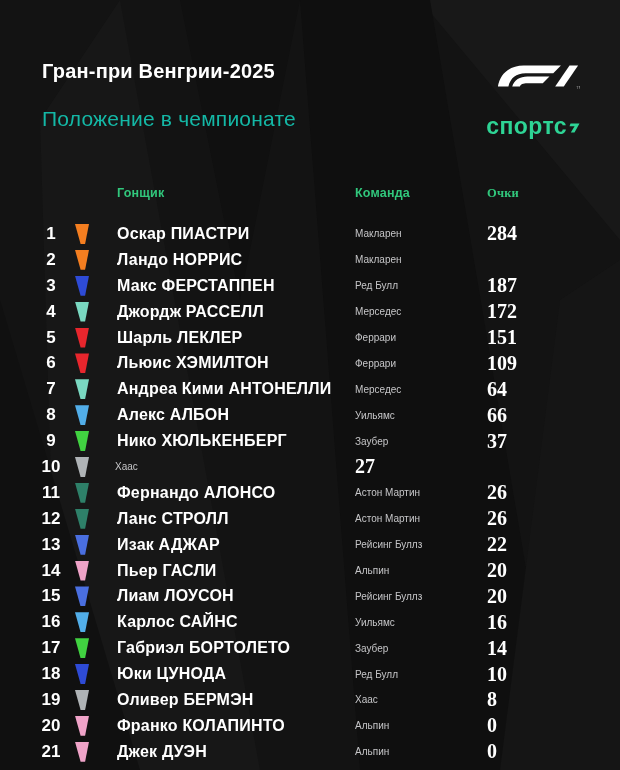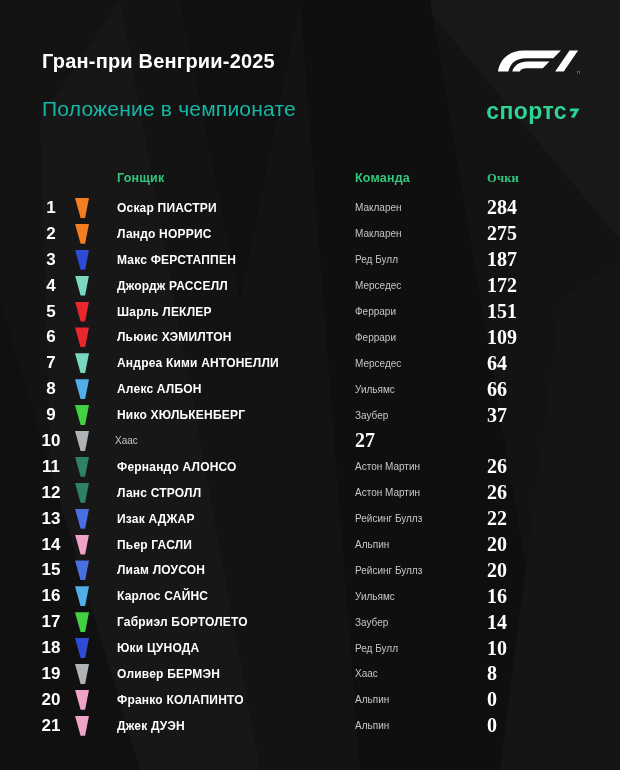--- a/index.html
+++ b/index.html
@@ -9,52 +9,52 @@
     background: #131313;
     overflow: hidden;
     font-family: "Liberation Sans", sans-serif;
     color: #fff;
   }
   .bg-pattern { position:absolute; inset:0; pointer-events:none; }
   .content { position:relative; z-index:1; }
 
   
   .top {
-    display:flex; justify-content:space-between; align-items:center;
-    padding: 44px 40px 0 42px;
+    display:flex; justify-content:space-between; align-items:flex-start;
+    padding: 59px 40px 0 42px;
   }
   .title { font-size:20px; font-weight:700; letter-spacing:0.2px; line-height:1.2; }
   .subtitle { margin-top:24px; font-size:21px; font-weight:400; color:#14b8a6; letter-spacing:0.2px; }
   .logos { display:flex; flex-direction:column; align-items:flex-end; }
   .f1-logo { margin-top:2px; }
   .brand { margin-top:18px; display:flex; align-items:flex-start; gap:2px;
            font-size:23px; font-weight:800; letter-spacing:0.4px; }
   .brand-mark { margin-top:1px; }
 
   
   .table { margin-top:42px; }
   .trow, .thead {
     display:grid;
     grid-template-columns: 34px 40px 240px 132px 1fr;
     align-items:center;
     height:25.9px;
     padding-left:34px;
   }
-  .thead { height:20px; margin-bottom:7px; }
+  .thead { height:20px; margin-bottom:18px; }
   .col-h { font-size:12.5px; font-weight:700; letter-spacing:0.2px; }
   .name-pad { padding-left:9px; }
   .team-pad { padding-left:7px; }
   .pts-pad  { padding-left:7px;font-family:Liberation Serif, serif; }
   .pos { text-align:center; font-size:17px; font-weight:700; }
   .barcell { display:flex; align-items:center; }
   .bar {
     display:block; width:14px; height:20px; margin-left:7px;
     clip-path: polygon(0% 0%, 100% 0%, 72% 100%, 40% 100%);
   }
-  .driver { font-size:12px; font-weight:700; letter-spacing:0.2px; white-space:nowrap; }
+  .driver { font-size:16px; font-weight:700; letter-spacing:0.2px; white-space:nowrap; }
   .team   { font-size:10px; font-weight:400; color:#C6C6C8; white-space:nowrap; }
   .points { font-size:20px; font-weight:700; }
 </style>
 </head>
 <body>
 
 <div class="poster">
 
   <svg class="bg-pattern" width="620" height="770" viewBox="0 0 620 770" xmlns="http://www.w3.org/2000/svg">
     <rect width="620" height="770" fill="#131313"></rect>
@@ -111,21 +111,20 @@
     <span class="points pts-pad">284</span>
   </div>
 
   <div class="trow">
     <span class="pos">2</span>
     <span class="barcell">
       <i class="bar" style="background: rgb(244, 126, 32);"></i>
     </span>
     <span class="driver name-pad">Ландо НОРРИС</span>
     <span class="team team-pad">Макларен</span>
-    <span class="points pts-pad">275</span>
   </div>
 
   <div class="trow">
     <span class="pos">3</span>
     <span class="barcell">
       <i class="bar" style="background: rgb(46, 75, 214);"></i>
     </span>
     <span class="driver name-pad">Макс ФЕРСТАППЕН</span>
     <span class="team team-pad">Ред Булл</span>
     <span class="points pts-pad">187</span>

